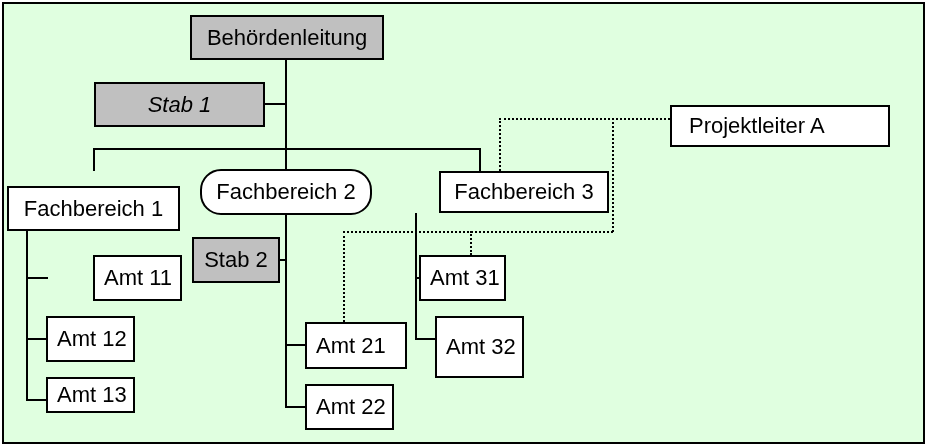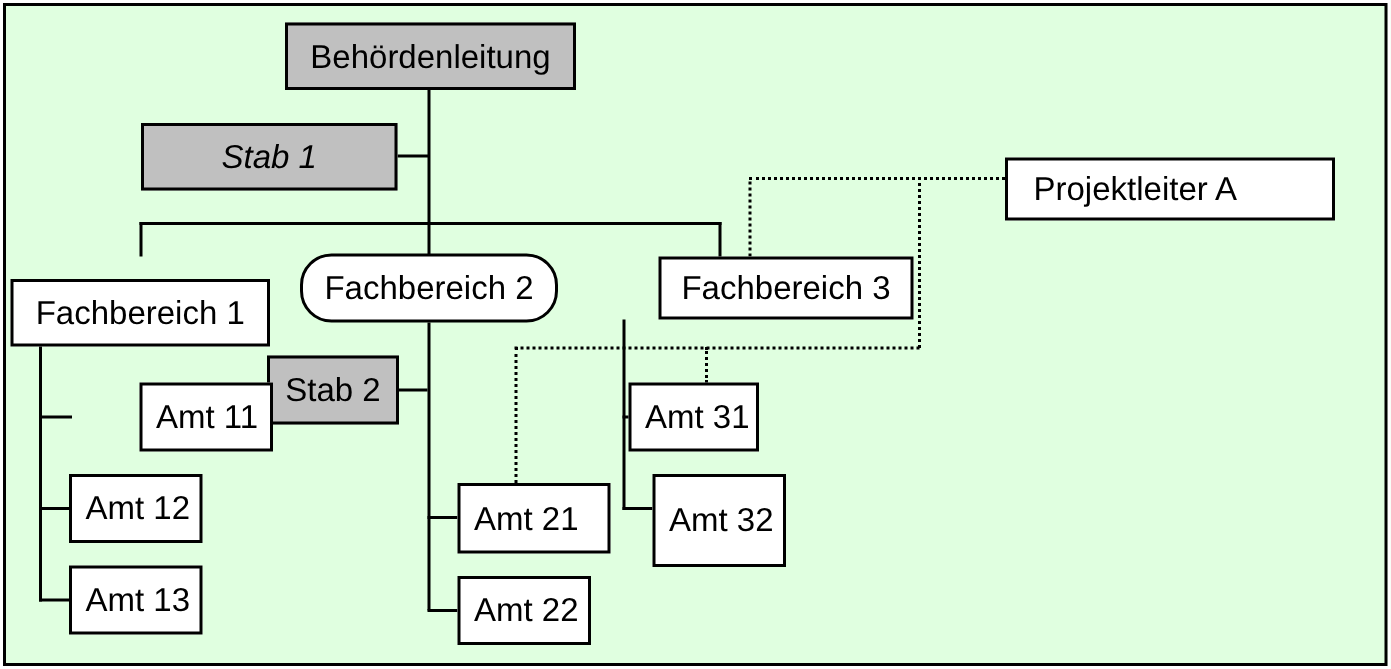--- a/index.html
+++ b/index.html
@@ -73,25 +73,25 @@
   <div class="vdot" style="left:339px; top:227px; height:91px;"></div>
   <div class="vdot" style="left:466px; top:227px; height:24px;"></div>
 
   <div class="node gray center" style="left:186px; top:11px;  width:194px; height:45px;">Behördenleitung</div>
   <div class="node gray center" style="left:90px;  top:78px;  width:171px; height:45px;font-style:italic;">Stab 1</div>
 
   <div class="node white center" style="left:3px;   top:182px; width:173px; height:45px;">Fachbereich 1</div>
   <div class="node white center" style="left:196px; top:165px; width:172px; height:46px;border-radius:21px;">Fachbereich 2</div>
   <div class="node white center" style="left:390px; top:167px; width:170px; height:42px;margin-left:45px;">Fachbereich 3</div>
 
-  <div class="node gray center" style="left:174px; top:233px; width:88px;  height:46px;">Stab 2</div>
+  <div class="node gray center" style="left:188px; top:233px; width:88px;  height:46px;">Stab 2</div>
 
   <div class="node white leftpad" style="left:42px;  top:251px; width:89px; height:46px;margin-left:47px;">Amt 11</div>
   <div class="node white leftpad" style="left:42px;  top:312px; width:89px; height:46px;">Amt 12</div>
-  <div class="node white leftpad" style="left:42px;  top:373px; width:89px; height:46px;">Amt 13</div>
+  <div class="node white leftpad" style="left:42px;  top:373px; width:89px; height:36px;">Amt 13</div>
 
   <div class="node white leftpad" style="left:301px; top:318px; width:102px; height:47px;">Amt 21</div>
   <div class="node white leftpad" style="left:301px; top:380px; width:89px; height:46px;text-align:center;">Amt 22</div>
 
   <div class="node white leftpad" style="left:415px; top:251px; width:87px; height:46px;">Amt 31</div>
   <div class="node white leftpad" style="left:431px; top:312px; width:89px; height:62px;">Amt 32</div>
 
   <div class="node white leftpad-wide" style="left:666px; top:101px; width:220px; height:42px;">Projektleiter A</div>
 
 </div>

